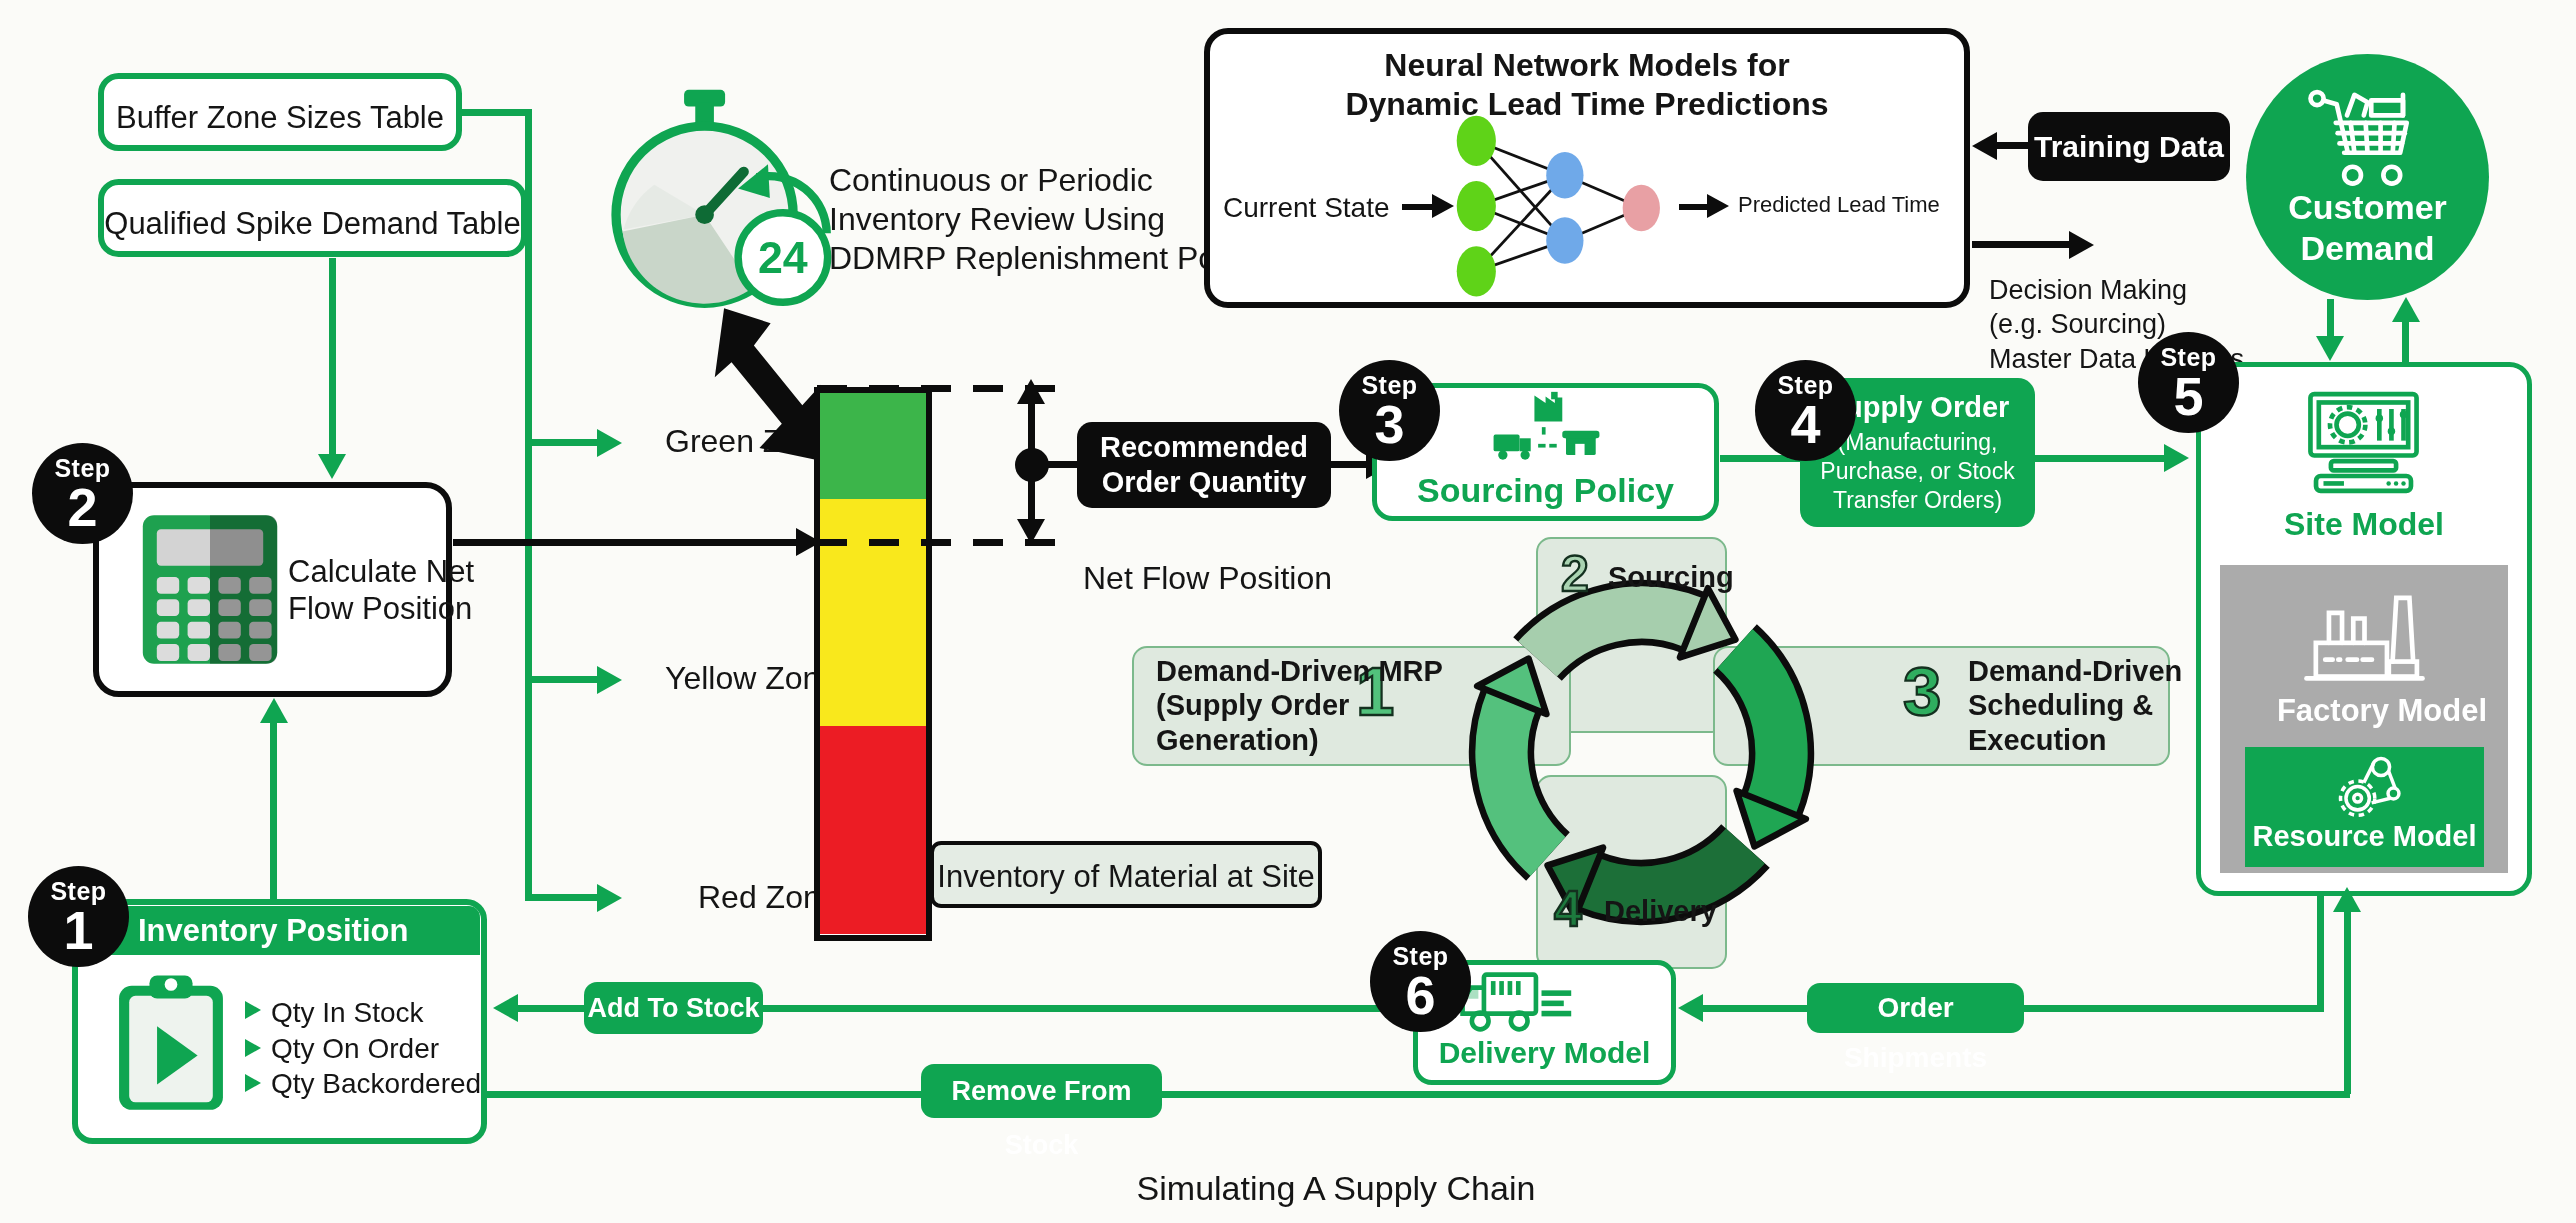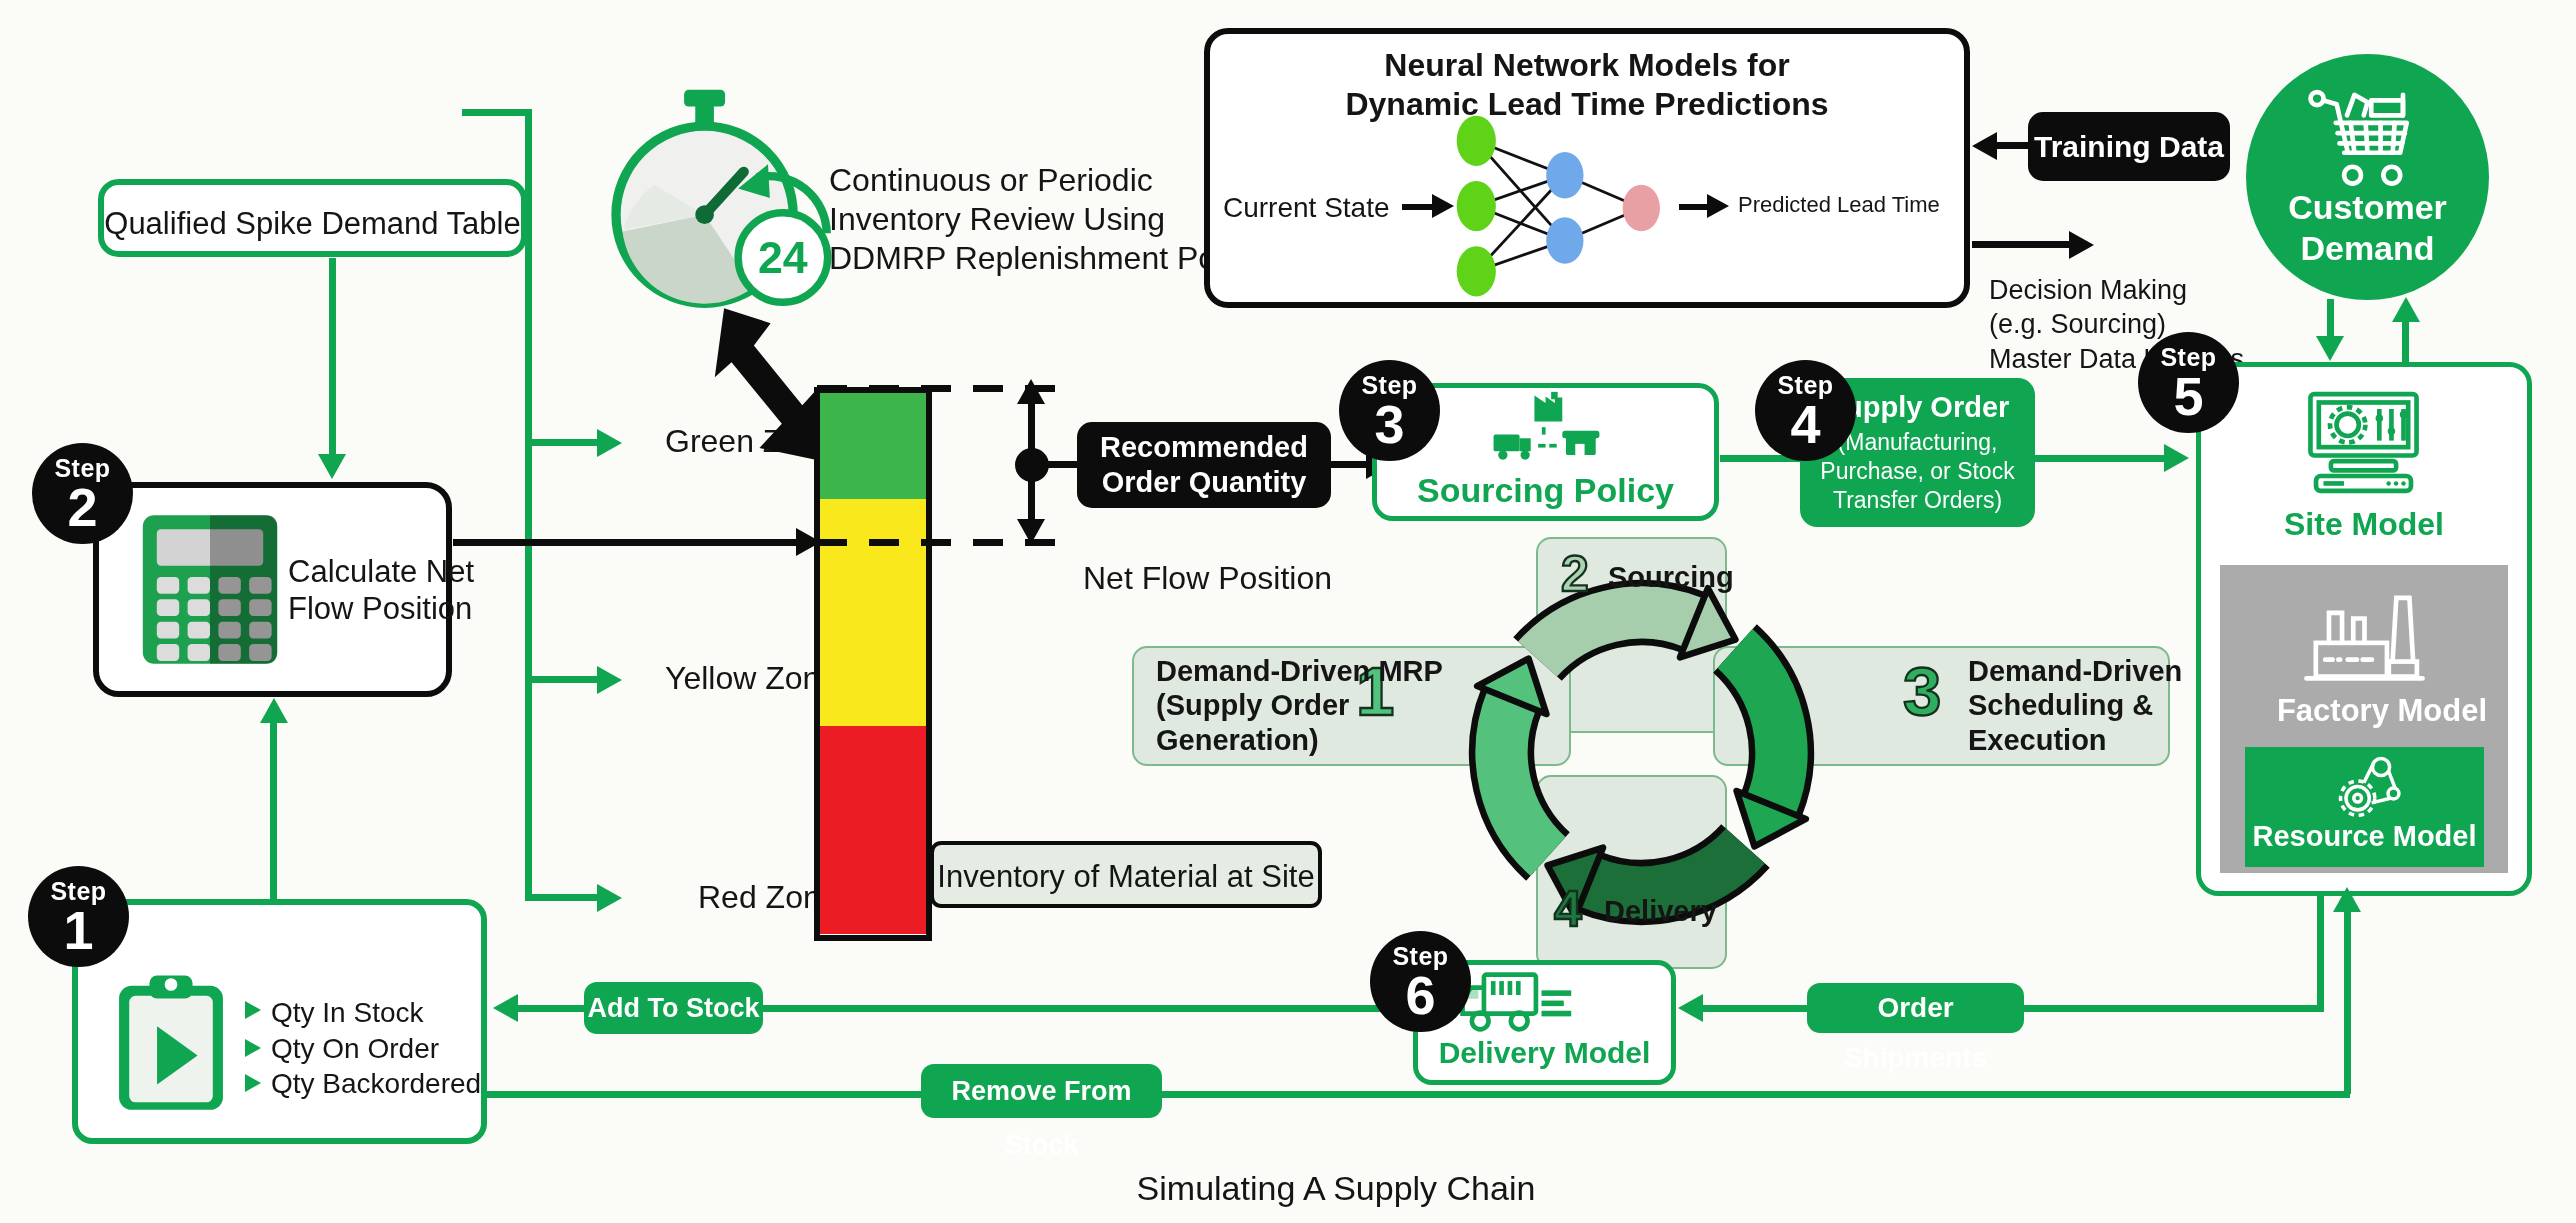--- a/index.html
+++ b/index.html
@@ -28,20 +28,23 @@
   .glabel{position:absolute;background:#0FA551;color:#fff;border-radius:13px;text-align:center;font-weight:700;z-index:30;}
   .cyclebox{position:absolute;background:#dfe9df;border:2.8px solid #7cb98c;border-radius:15px;box-sizing:border-box;z-index:5;}
   .cnum{position:absolute;font-weight:700;-webkit-text-stroke:2.3px #14301f;z-index:25;}
   .ctext{position:absolute;font-size:29px;line-height:35px;font-weight:700;color:#151515;z-index:25;}
 </style>
 </head>
 <body>
 
 <div id="canvas">
 
+  <div class="whitebox" style="left:98px;top:73px;width:364px;height:78px;border-radius:20.5px;">
+    <div class="t" style="left:0;top:20.5px;width:100%;text-align:center;font-size:31px;">Buffer Zone Sizes Table</div>
+  </div>
   <div class="whitebox" style="left:98px;top:179px;width:429px;height:78px;border-radius:20.5px;">
     <div class="t" style="left:0;top:20.5px;width:100%;text-align:center;font-size:31px;">Qualified Spike Demand Table</div>
   </div>
 
   <div class="line" style="left:462px;top:109px;width:69px;height:6.5px;"></div>
   <div class="line" style="left:525px;top:109px;width:6.5px;height:792px;"></div>
 
   <div class="line" style="left:531px;top:439px;width:67px;height:6.5px;"></div>
   <div class="ar ar-r" style="left:597px;top:429px;"></div>
   <div class="line" style="left:531px;top:676px;width:67px;height:6.5px;"></div>
@@ -371,20 +374,23 @@
   <div class="line" style="left:517px;top:1005px;width:895px;height:6.5px;z-index:10;"></div>
   <div class="ar ar-l" style="left:493px;top:994px;z-index:10;"></div>
   <div class="glabel" style="left:584px;top:982px;width:179px;height:52px;font-size:27px;line-height:52px;">Add To Stock</div>
 
   <div class="line" style="left:485px;top:1091px;width:1865px;height:6.5px;z-index:10;"></div>
   <div class="line" style="left:2344px;top:911px;width:6.5px;height:183px;z-index:10;"></div>
   <div class="ar ar-u" style="left:2333px;top:887px;z-index:10;"></div>
   <div class="glabel" style="left:921px;top:1064px;width:241px;height:54px;font-size:27px;line-height:54px;z-index:11;">Remove From Stock</div>
 
   <div class="whitebox" style="left:72px;top:899px;width:415px;height:245px;border-radius:20.5px;z-index:20;"></div>
+  <div class="abs" style="left:78px;top:906px;width:402px;height:49px;background:#0FA551;border-radius:11.2px 11.2px 0 0;z-index:21;">
+    <div style="color:#fff;font-size:31px;font-weight:700;line-height:49px;padding-left:60px;">Inventory Position</div>
+  </div>
   <div class="badge" style="left:28px;top:866px;z-index:41;">
     <div class="bw">Step</div>
     <div class="bn">1</div>
   </div>
   <svg class="abs" style="left:114px;top:973px;z-index:22;" width="114" height="142" viewBox="0 0 90 112">
     <rect x="4" y="10" width="82" height="98" rx="10" fill="#0FA551"></rect>
     <rect x="12" y="18" width="66" height="84" rx="5" fill="#eef3ee"></rect>
     <rect x="28" y="2" width="34" height="18" rx="6" fill="#0FA551"></rect>
     <circle cx="45" cy="9" r="5" fill="#fff"></circle>
     <polygon points="34,42 34,88 66,65" fill="#0FA551"></polygon>

